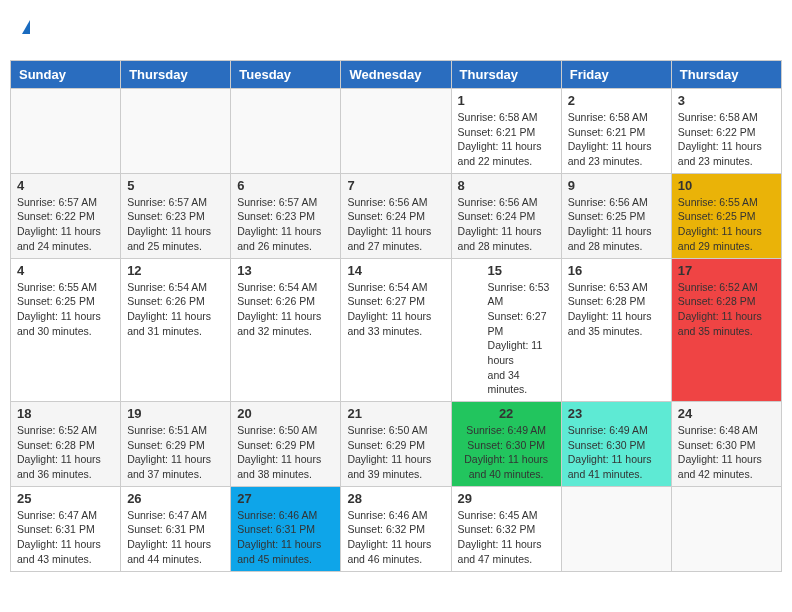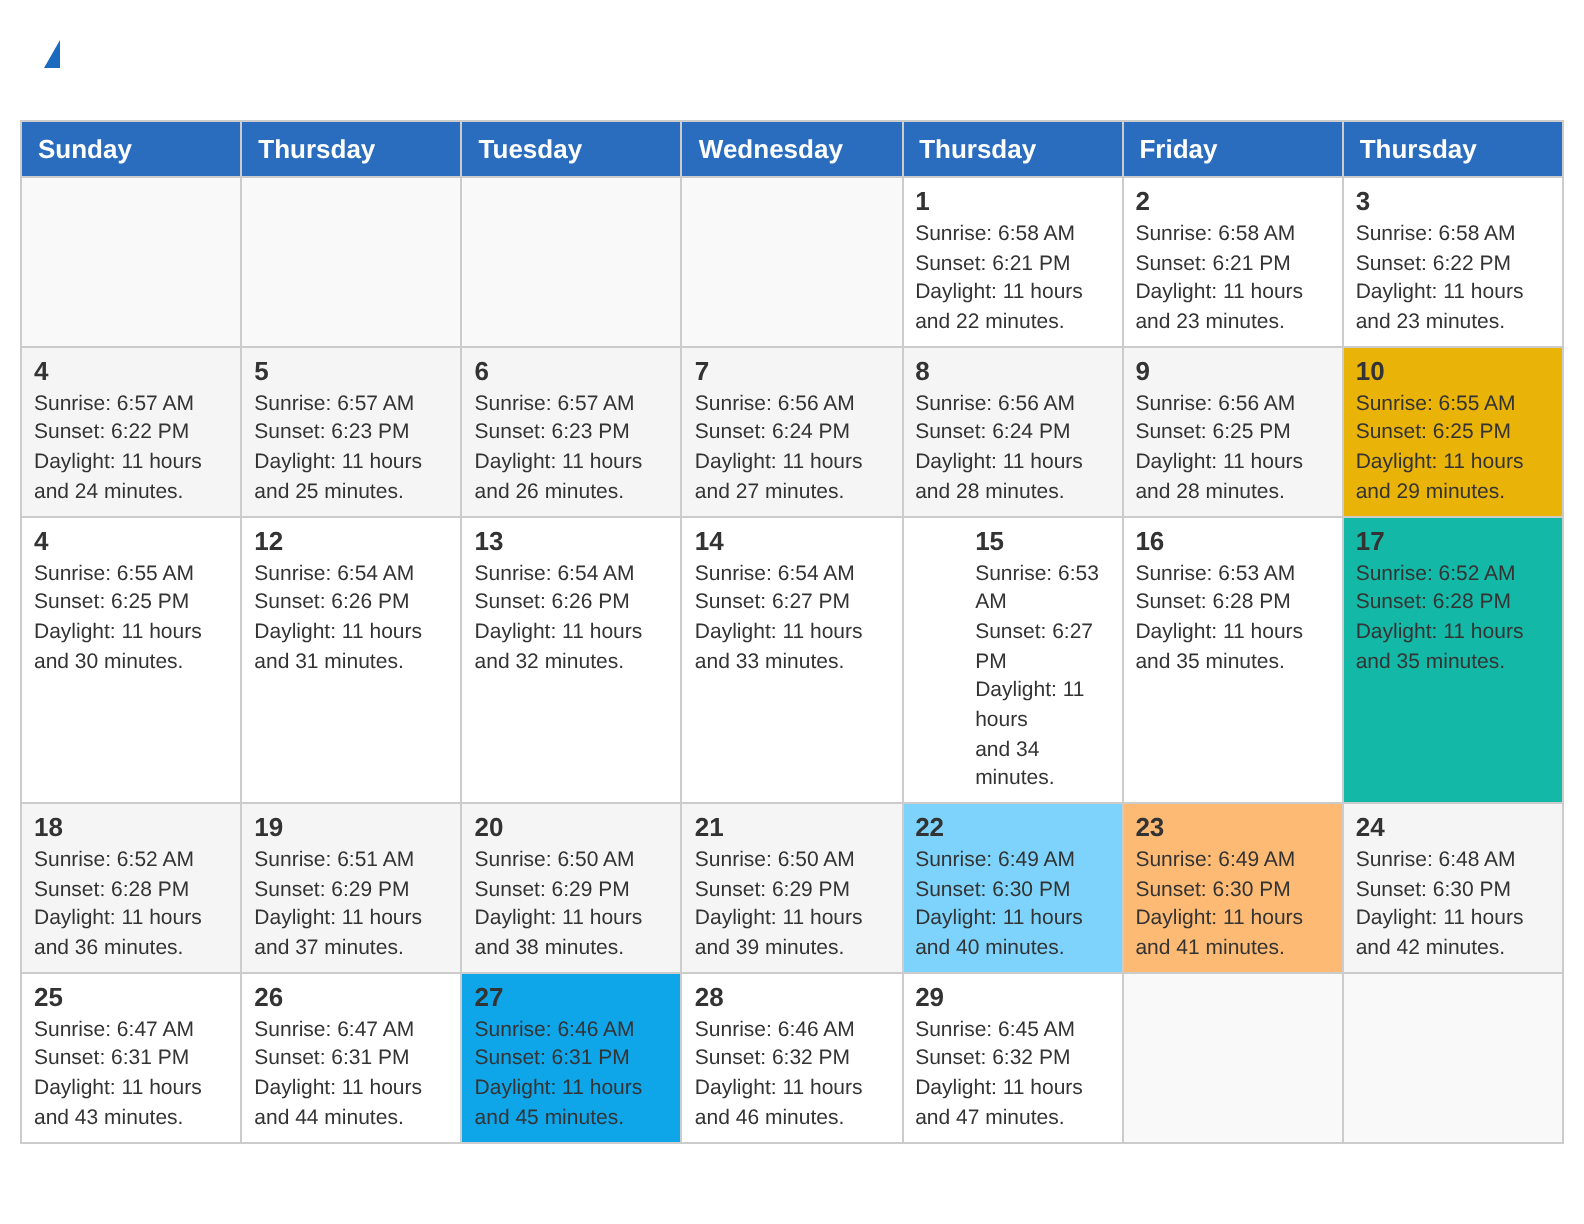--- a/index.html
+++ b/index.html
@@ -246,21 +246,21 @@
 Daylight: 11 hours
 and 34 minutes.</div>
         </td>
         <td style="background: rgb(255, 255, 255);">
           <span class="day-num">16</span>
           <div class="day-info" style="white-space: pre-line;">Sunrise: 6:53 AM
 Sunset: 6:28 PM
 Daylight: 11 hours
 and 35 minutes.</div>
         </td>
-        <td style="background: #14b8a6;">
+        <td style="background: #ef4444;">
           <span class="day-num">17</span>
           <div class="day-info" style="white-space: pre-line;">Sunrise: 6:52 AM
 Sunset: 6:28 PM
 Daylight: 11 hours
 and 35 minutes.</div>
         </td>
       </tr>
       <tr>
         <td style="background: rgb(245, 245, 245);">
           <span class="day-num">18</span>
@@ -283,28 +283,28 @@
 Daylight: 11 hours
 and 38 minutes.</div>
         </td>
         <td style="background: rgb(245, 245, 245);">
           <span class="day-num">21</span>
           <div class="day-info" style="white-space: pre-line;">Sunrise: 6:50 AM
 Sunset: 6:29 PM
 Daylight: 11 hours
 and 39 minutes.</div>
         </td>
-        <td style="background: #7dd3fc;">
+        <td style="background: #22c55e; text-align: center;">
           <span class="day-num">22</span>
           <div class="day-info" style="white-space: pre-line;">Sunrise: 6:49 AM
 Sunset: 6:30 PM
 Daylight: 11 hours
 and 40 minutes.</div>
         </td>
-        <td style="background: #fdba74;">
+        <td style="background: #5eead4;">
           <span class="day-num">23</span>
           <div class="day-info" style="white-space: pre-line;">Sunrise: 6:49 AM
 Sunset: 6:30 PM
 Daylight: 11 hours
 and 41 minutes.</div>
         </td>
         <td style="background: rgb(245, 245, 245);">
           <span class="day-num">24</span>
           <div class="day-info" style="white-space: pre-line;">Sunrise: 6:48 AM
 Sunset: 6:30 PM

